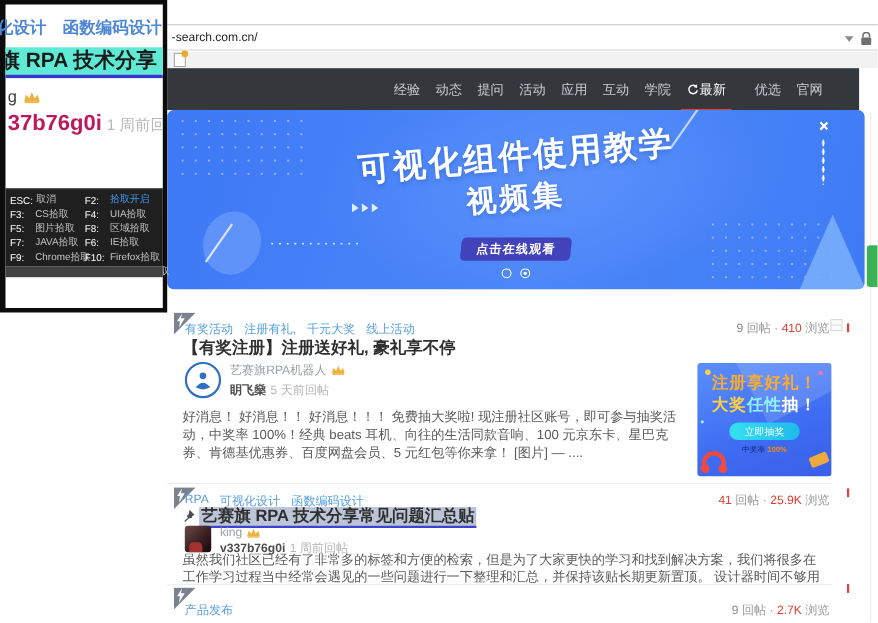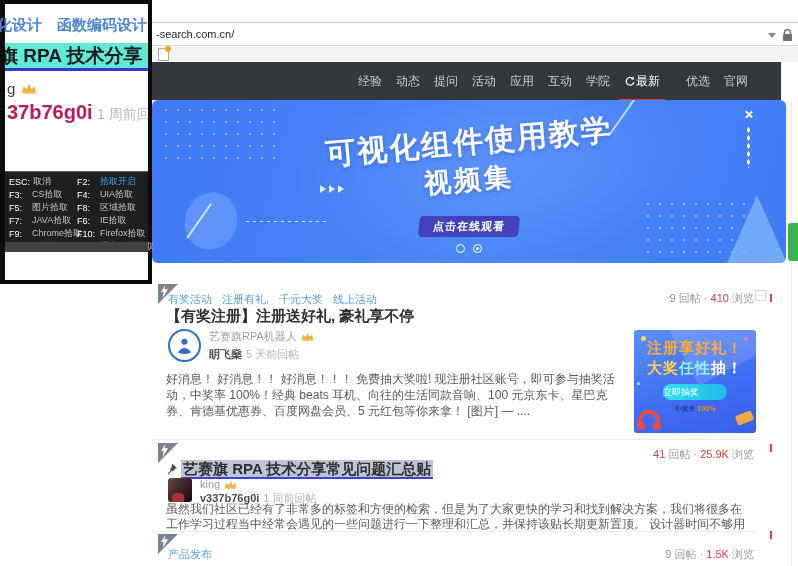--- a/index.html
+++ b/index.html
@@ -76,21 +76,21 @@
   #post1 .excerpt{top:87px;width:462px;height:48px}
   #post2 .excerpt{top:59px;width:586px;height:30px;line-height:15px}
 
   
   .thumb{position:absolute;left:482px;top:46px;width:122px;height:103px;border-radius:3px;overflow:hidden;cursor:pointer;
          background:linear-gradient(160deg,#5a8ffc 0%,#3e6cf2 60%,#3a5fe8 100%)}
   .thumb::before{content:"";position:absolute;right:-30px;top:-36px;width:110px;height:70px;background:rgba(255,255,255,.14);transform:rotate(-28deg)}
   .t-l1{margin-top:9px;text-align:center;font-size:15px;font-weight:700;color:#ffab2e;letter-spacing:1px;position:relative}
   .t-l2{text-align:center;font-size:15px;font-weight:700;margin-top:1px;letter-spacing:1px;position:relative}
   .t2a{color:#ffd23e}.t2b{color:#8ef3ff}.t2c{color:#fff}
-  .t-btn{margin:6px auto 0;width:64px;height:16px;border-radius:9px;background:linear-gradient(90deg,#35e0f0,#1fb9ec);color:#fff;font-size:9px;line-height:16px;position:relative;cursor:pointer}
+  .t-btn{margin:6px auto 0;width:64px;height:16px;border-radius:9px;background:linear-gradient(90deg,#35e0f0,#1fb9ec);color:#fff;font-size:9px;text-align:center;line-height:16px;position:relative;cursor:pointer}
   .t-sub{margin-top:4px;text-align:center;font-size:7px;color:#15277e;position:relative}
   .t-sub b{color:#ff8a00}
   .t-dot{position:absolute;border-radius:50%}
   .t-ticket{position:absolute;right:3px;bottom:10px;width:17px;height:10px;background:#ffb02e;transform:rotate(-22deg);border-radius:2px;opacity:.9}
   .headset{position:absolute;left:1px;bottom:1px}
 
   
   #scroll-line{position:absolute;left:791px;top:102px;width:1px;height:464px;background:#ededed}
   #green-widget{position:absolute;left:788px;top:223px;width:10px;height:38px;background:#3cb257;border-radius:3px 0 0 3px;cursor:pointer}
   .red-tick{position:absolute;left:770px;width:2px;height:8px;background:#e04040}
@@ -249,20 +249,25 @@
   </div>
 
   <div class="divider" style="top:439px"></div>
 
   <div class="post" id="post2">
     <div class="ribbon">
       <svg width="9" height="13" viewBox="0 0 10 15">
           <path d="M6 0 L1 8 H4 L3 15 L9 5 H5 Z" fill="#fff"></path>
         </svg>
     </div>
+    <div class="tagrow" style="top:5px">
+      <a class="tag">RPA</a>
+      <a class="tag">可视化设计</a>
+      <a class="tag">函数编码设计</a>
+    </div>
     <div class="counts" style="top:4px">
       <span class="c-num hot">41</span>
       <span>回帖</span>
       <span>·</span>
       <span class="c-num hot">25.9K</span>
       <span>浏览</span>
     </div>
     <div class="ptitle" style="top:17px">
       <svg class="pin" width="11" height="12" viewBox="0 0 14 14">
         <path d="M8 0 L14 6 L11 7 L11 9 L7 10 L3 14 L2 13 L6 9 L5 7 L7 5 Z" fill="#4a4f57"></path>
@@ -293,21 +298,21 @@
           <path d="M6 0 L1 8 H4 L3 15 L9 5 H5 Z" fill="#fff"></path>
         </svg>
     </div>
     <div class="tagrow" style="top:13px">
       <a class="tag">产品发布</a>
     </div>
     <div class="counts" style="top:13px">
       <span class="c-num">9</span>
       <span>回帖</span>
       <span>·</span>
-      <span class="c-num red">1.5K</span>
+      <span class="c-num red">2.7K</span>
       <span>浏览</span>
     </div>
   </div>
 
   <div id="scroll-line"></div>
   <div id="green-widget"></div>
   <div class="red-tick" style="top:294px"></div>
   <div class="red-tick" style="top:444px"></div>
   <div class="red-tick" style="top:531px"></div>
   <div id="mini-icon"></div>

